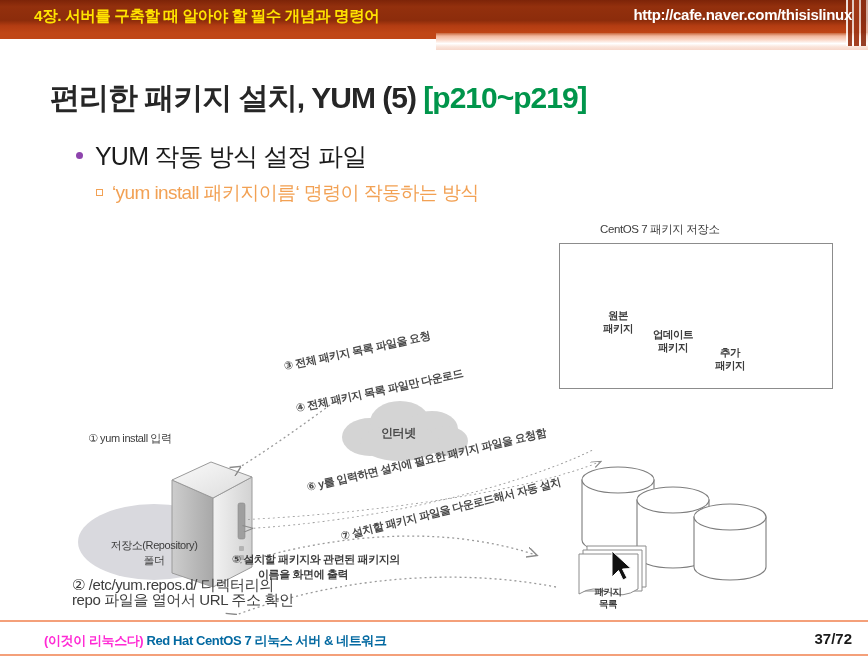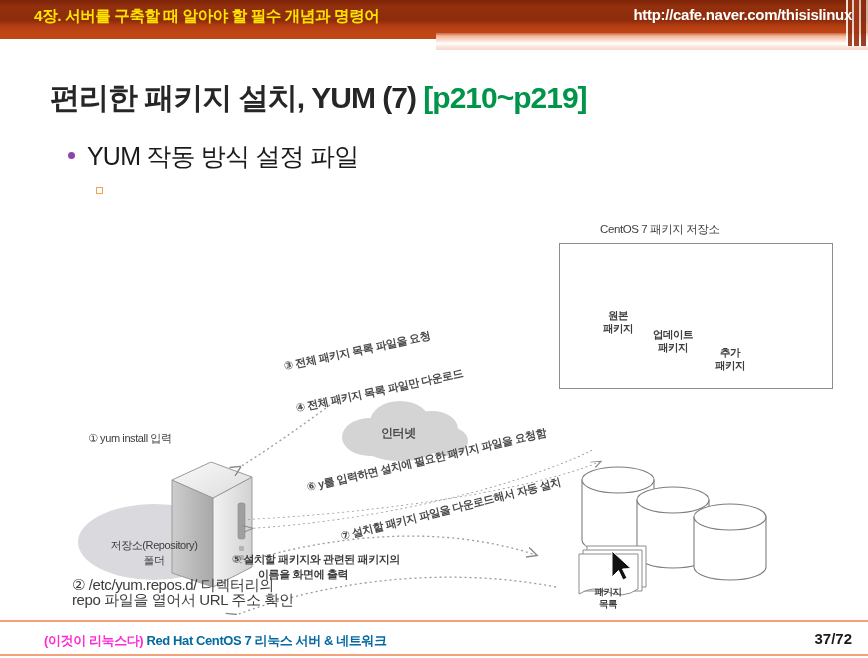--- a/index.html
+++ b/index.html
@@ -82,21 +82,21 @@
     font-weight: bold;
     letter-spacing: -1px;
     white-space: nowrap;
   }
   #slide-title .title-main { color: #262626; }
   #slide-title .title-pages { color: #00954b; }
 
   
   #bullet-level1 {
     position: absolute;
-    left: 68px; top: 140px;
+    left: 76px; top: 140px;
     font-size: 25px;
     color: #1a1a1a;
     letter-spacing: -0.8px;
     white-space: nowrap;
   }
   #bullet-level1 .bullet-dot {
     display: inline-block;
     width: 7px; height: 7px;
     border-radius: 50%;
     background: #8e44ad;
@@ -246,28 +246,28 @@
 <body>
 
 <div id="header-bar"></div>
 <div id="header-under-left"></div>
 <div id="header-under-glow"></div>
 <div id="header-right-stripes"></div>
 <div id="header-chapter-title">4장. 서버를 구축할 때 알아야 할 필수 개념과 명령어</div>
 <div id="header-site-url">http://cafe.naver.com/thisislinux</div>
 
 <div id="slide-title">
-  <span class="title-main">편리한 패키지 설치, YUM (7) </span><span class="title-pages">[p210~p219]</span>
+  <span class="title-main">편리한 패키지 설치, YUM (5) </span><span class="title-pages">[p210~p219]</span>
 </div>
 
 <div id="bullet-level1">
   <span class="bullet-dot"></span><span>YUM 작동 방식 설정 파일</span>
 </div>
 <div id="bullet-level2">
-  <span class="bullet-square"></span>
+  <span class="bullet-square"></span><span>‘yum install 패키지이름‘ 명령이 작동하는 방식</span>
 </div>
 
 <div id="diagram">
   <svg width="868" height="400" viewBox="0 0 868 400" xmlns="http://www.w3.org/2000/svg">
     <defs>
       <linearGradient id="towerFront" x1="0" y1="0" x2="1" y2="0">
         <stop offset="0%" stop-color="#f2f2f2"></stop>
         <stop offset="100%" stop-color="#d2d2d2"></stop>
       </linearGradient>
       <linearGradient id="towerSide" x1="0" y1="0" x2="1" y2="0">

